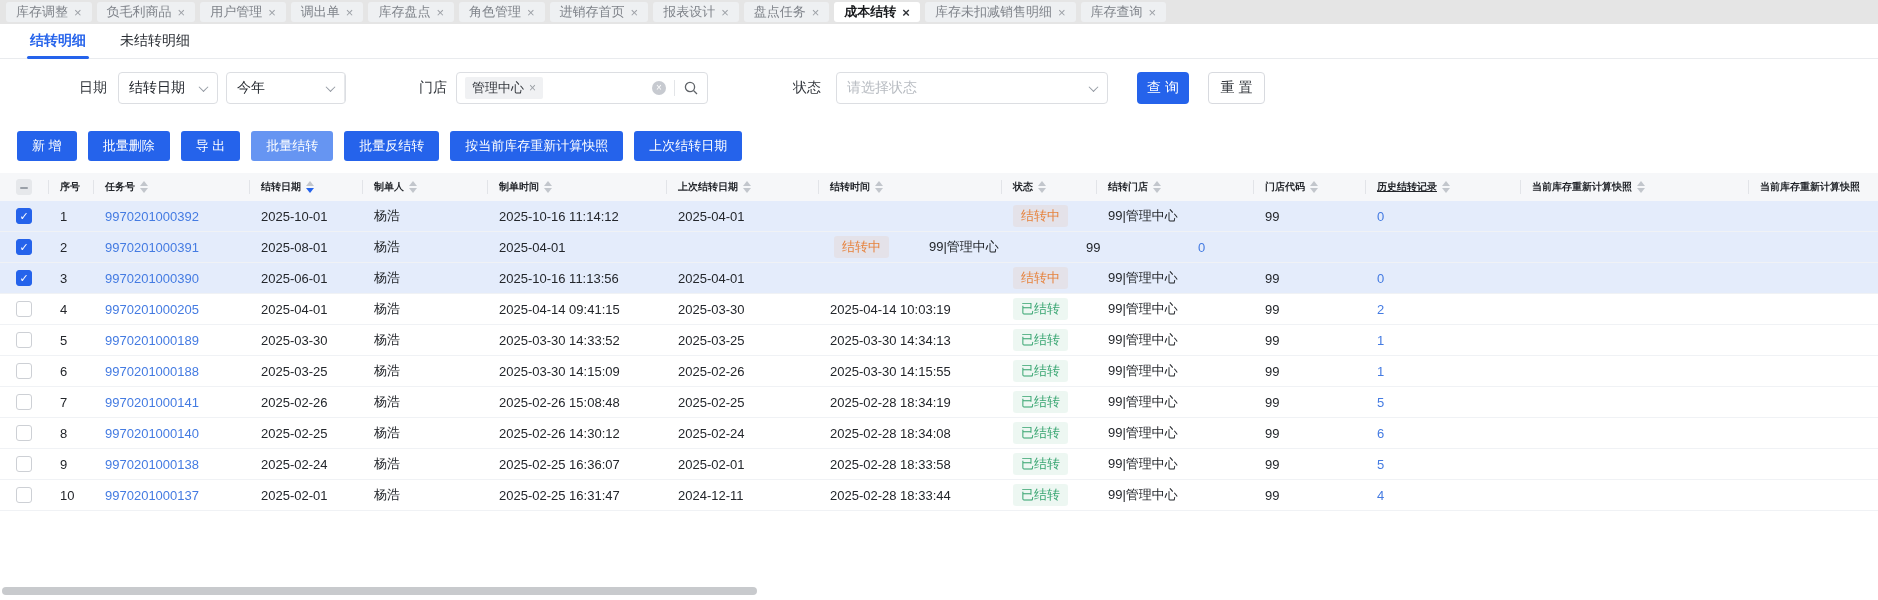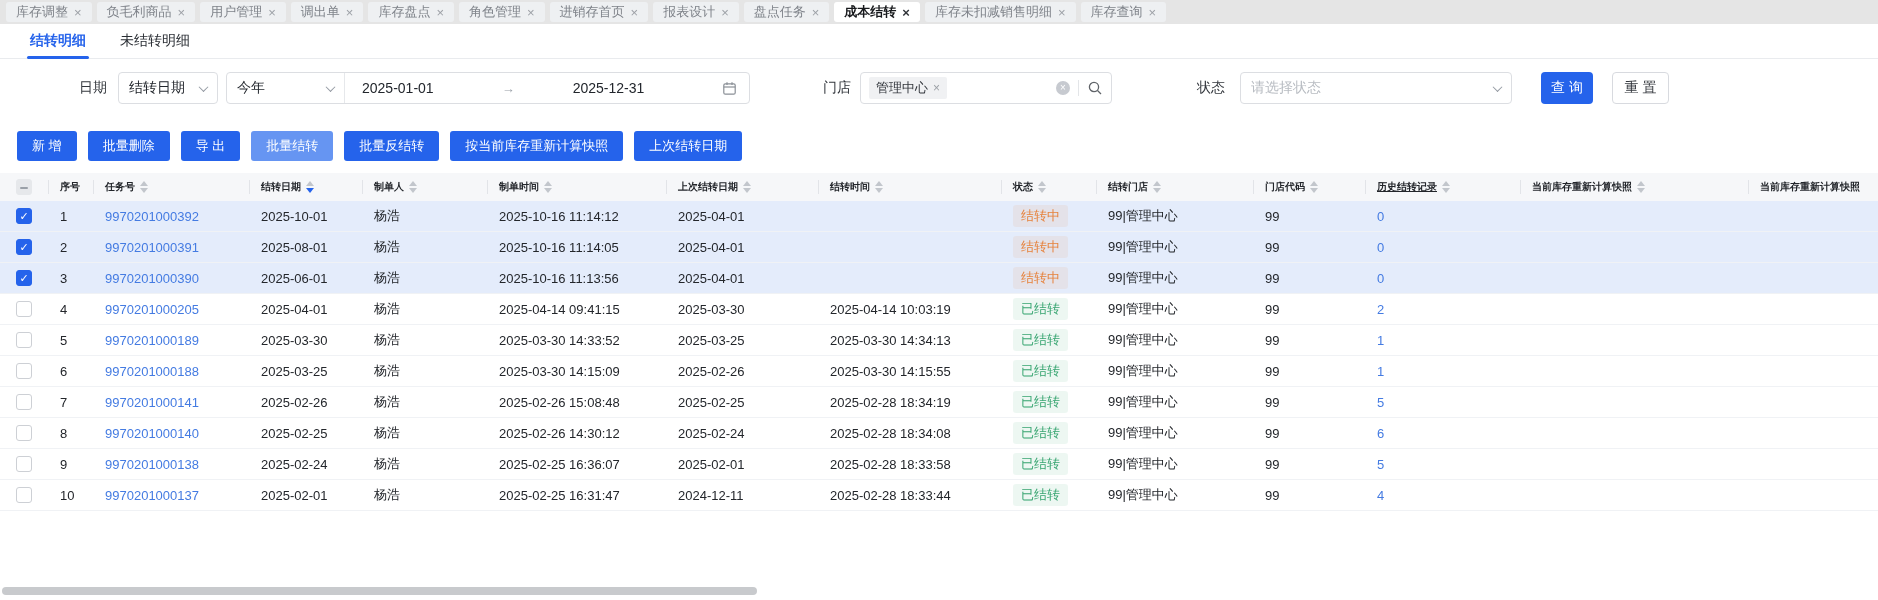--- a/index.html
+++ b/index.html
@@ -162,31 +162,20 @@
     <div class="select sel-datetype">
       <span>结转日期</span>
       <i class="chev"></i>
     </div>
 
     <div class="dategroup">
       <div class="dg-preset">
         <span>今年</span>
         <i class="chev"></i>
       </div>
-      <div class="dg-range">
-        <span>2025-01-01</span>
-        <span class="darrow">→</span>
-        <span>2025-12-31</span>
-        <svg width="15" height="15" viewBox="0 0 15 15" fill="none" stroke="#8a8f96" stroke-width="1.2">
-          <rect x="1.8" y="2.8" width="11.4" height="10.4" rx="1.5"></rect>
-          <line x1="1.8" y1="6" x2="13.2" y2="6"></line>
-          <line x1="5" y1="1.2" x2="5" y2="4"></line>
-          <line x1="10" y1="1.2" x2="10" y2="4"></line>
-        </svg>
-      </div>
     </div>
 
     <span class="flabel ml-store">门店</span>
     <div class="storebox">
       <span class="tag">
         <span>管理中心</span>
         <span class="tagx">×</span>
       </span>
       <span class="clearic">×</span>
       <span class="vdiv"></span>
@@ -333,21 +322,20 @@
         <div class="trow selected">
           <div class="tcell center" style="width: 48px;">
             <span class="cb checked">✓</span>
           </div>
           <div class="tcell" style="width: 45px;">2</div>
           <div class="tcell" style="width: 156px;">
             <span class="link">9970201000391</span>
           </div>
           <div class="tcell" style="width: 113px;">2025-08-01</div>
           <div class="tcell" style="width: 125px;">杨浩</div>
-          <div class="tcell" style="width: 179px;">2025-10-16 11:14:05</div>
           <div class="tcell" style="width: 152px;">2025-04-01</div>
           <div class="tcell" style="width: 183px;"></div>
           <div class="tcell" style="width: 95px;">
             <span class="badge processing">结转中</span>
           </div>
           <div class="tcell" style="width: 157px;">99|管理中心</div>
           <div class="tcell" style="width: 112px;">99</div>
           <div class="tcell" style="width: 155px;">
             <span class="link">0</span>
           </div>

